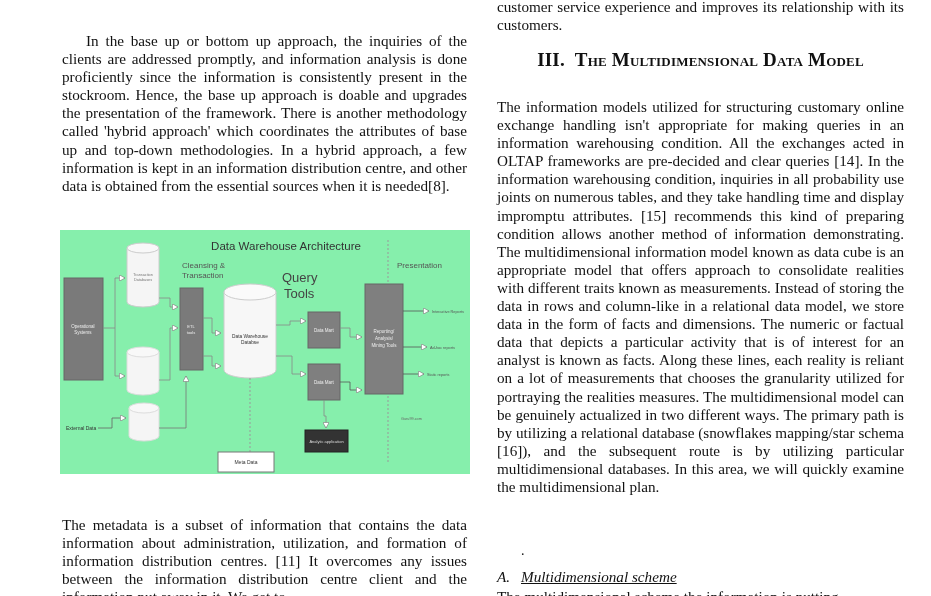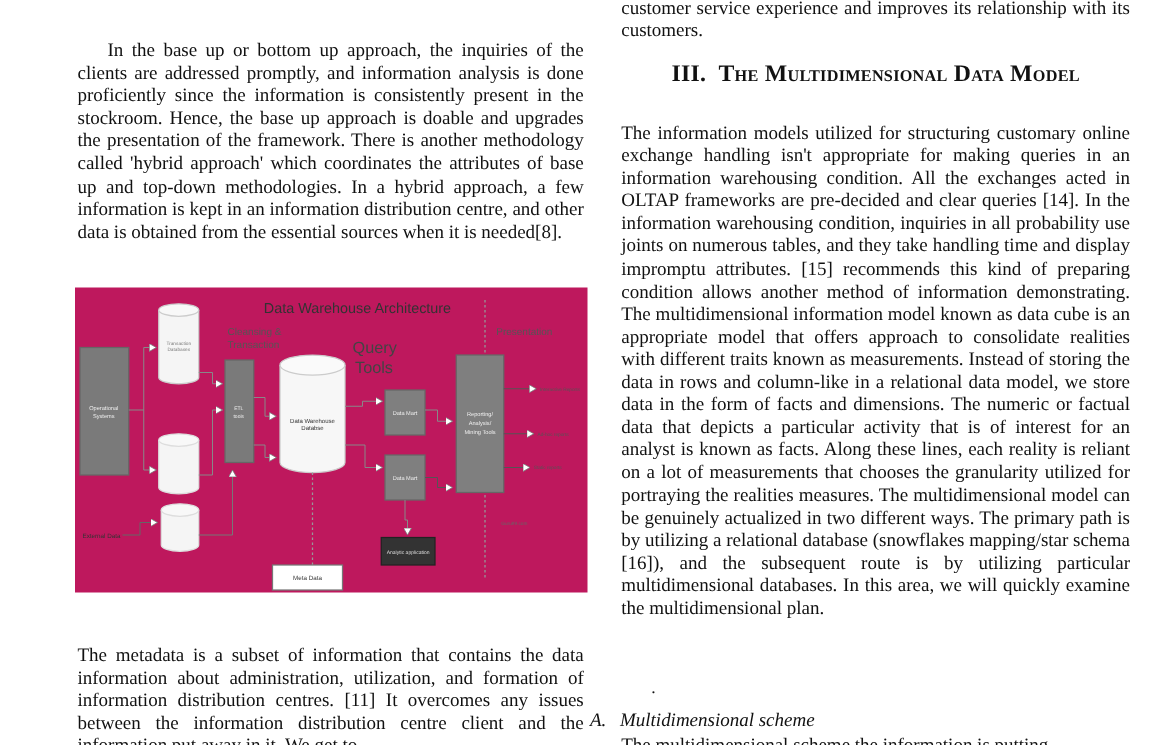--- a/index.html
+++ b/index.html
@@ -9,26 +9,26 @@
   .col p { margin:0; }
   #left-top { left:62px; top:8px; width:405px;margin-top:24px; }
   #left-top p { text-indent:24px; }
   #left-bottom { left:62px; top:516px; width:405px; }
   #right-top { left:497px; top:-2px; width:407px; }
   #right-heading { position:absolute; left:497px; top:49px; width:407px; text-align:center;
         font-size:19px; letter-spacing:0.2px;font-weight:bold; }
   #right-heading .sc { font-variant:small-caps; }
   #right-main { left:497px; top:74px; width:407px;margin-top:24px; }
   #stray-dot { position:absolute; left:521px; top:543px; font-size:14px; }
-  #subheading { position:absolute; left:472px; top:568px; font-style:italic; font-size:15.2px; }
+  #subheading { position:absolute; left:497px; top:568px; font-style:italic; font-size:15.2px;text-decoration:underline; }
   #subheading .num { display:inline-block; width:24px; }
   #right-cut { left:497px; top:588px; width:407px; }
 
   
-  #diagram { position:absolute; left:60px; top:230px; width:410px; height:244px; background:#be185d; }
+  #diagram { position:absolute; left:60px; top:230px; width:410px; height:244px; background:#86efac; }
   #diagram svg { width:410px; height:244px; display:block; }
   .dtxt { font-family:"Liberation Sans","DejaVu Sans",sans-serif; }
 </style>
 </head>
 <body>
 
 <div id="left-top" class="col">
   <p>In the base up or bottom up approach, the inquiries of the clients are addressed promptly, and information analysis is done proficiently since the information is consistently present in the stockroom. Hence, the base up approach is doable and upgrades the presentation of the framework. There is another methodology called 'hybrid approach' which coordinates the attributes of base up and top-down methodologies. In a hybrid approach, a few information is kept in an information distribution centre, and other data is obtained from the essential sources when it is needed[8].</p>
 </div>
 

